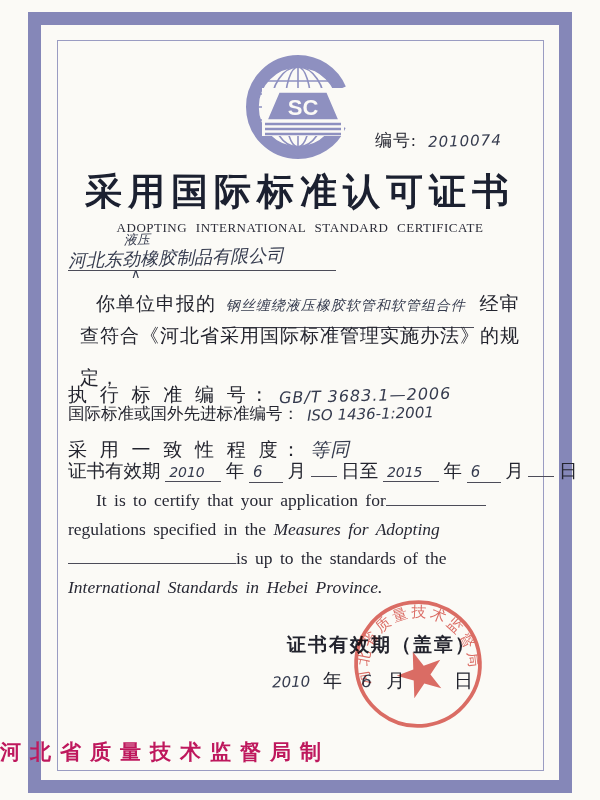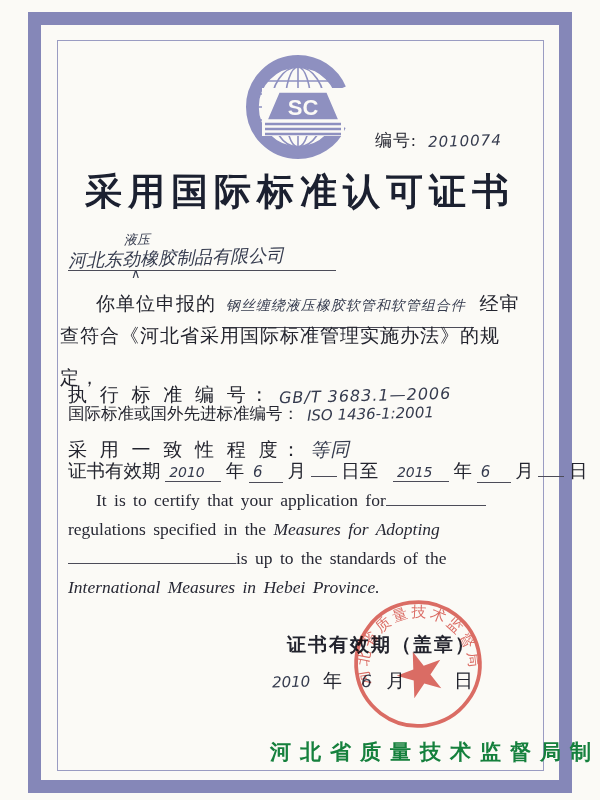--- a/index.html
+++ b/index.html
@@ -15,22 +15,22 @@
   .hw.u{border-bottom:1.5px solid #4c4c58;padding:0 8px 1px 4px;transform:none;}
   .blank{display:inline-block;border-bottom:1.5px solid #4c4c58;height:1em;vertical-align:baseline;}
   .serial{font-size:17px;letter-spacing:1px;}
   .title{left:0;right:0;text-align:center;font-size:37px;font-weight:bold;
          letter-spacing:6px;color:#1b2030;}
   .subtitle{left:0;right:0;text-align:center;font-size:13px;letter-spacing:0.5px;
          word-spacing:5px;color:#2b2c38;}
   .cn{font-size:19px;letter-spacing:1px;line-height:42px;}
   .label-wide{letter-spacing:4px;}
   .eng{font-size:17.5px;line-height:29px;word-spacing:3px;color:#272834;}
-  .footer{left:0;right:0;text-align:right;font-size:21px;letter-spacing:9px;
-         font-weight:600;color:#15803d;}
+  .footer{left:0;right:0;text-align:left;font-size:21px;letter-spacing:9px;
+         font-weight:600;color:#be185d;}
   .seal-wrap{opacity:.85;mix-blend-mode:multiply;}
   .caret{font-size:13px;color:#353b4e;}
   .ins{font-size:13px;}
 </style>
 </head>
 <body>
 
 <div class="page">
   <div class="outer-border abs"></div>
   <div class="inner-border abs"></div>
@@ -62,33 +62,34 @@
       <line x1="36" y1="84" x2="112" y2="84"></line>
     </g>
   </svg>
 
   <div class="abs serial" style="left:375px;top:129px;">
     <span>编号:</span>
     <span class="hw" style="font-size:15px;margin-left:6px;">2010074</span>
   </div>
 
   <div class="abs title" style="top:167px;">采用国际标准认可证书</div>
+  <div class="abs subtitle" style="top:220px;">ADOPTING INTERNATIONAL STANDARD CERTIFICATE</div>
 
   <div class="abs hw ins" style="left:124px;top:231px;">液压</div>
   <div class="abs caret" style="left:131px;top:266px;">∧</div>
   <div class="abs" style="left:68px;top:246px;width:268px;border-bottom:1.5px solid #4c4c58;">
     <span class="hw" style="font-size:18px;">河北东劲橡胶制品有限公司</span>
   </div>
 
   <div class="abs cn" style="left:68px;top:283px;width:478px;">
     <span style="display:inline-block;width:28px;"></span><span>你单位申报的</span>
     <span class="hw u" style="font-size:14px;">钢丝缠绕液压橡胶软管和软管组合件</span>
     <span>经审</span>
   </div>
-  <div class="abs cn" style="left:60px;top:315px;width:478px;">查符合《河北省采用国际标准管理实施办法》的规定，</div>
+  <div class="abs cn" style="left:80px;top:315px;width:478px;">查符合《河北省采用国际标准管理实施办法》的规定，</div>
 
   <div class="abs cn" style="left:68px;top:374px;">
     <span class="label-wide">执 行 标 准 编 号：</span>
     <span class="hw" style="font-size:16px;">GB/T 3683.1—2006</span>
   </div>
 
   <div class="abs" style="left:68px;top:403px;font-size:16.5px;">
     <span>国际标准或国外先进标准编号：</span>
     <span class="hw" style="font-size:15px;margin-left:4px;">ISO 1436-1:2001</span>
   </div>
@@ -99,40 +100,40 @@
   </div>
 
   <div class="abs" style="left:68px;top:457px;font-size:18.5px;">
     <span>证书有效期</span>
     <span class="hw u" style="font-size:14px;min-width:44px;">2010</span>
     <span>年</span>
     <span class="hw u" style="font-size:15px;min-width:22px;">6</span>
     <span>月</span>
     <span class="blank" style="width:26px;"></span>
     <span>日至</span>
-    <span class="hw u" style="font-size:14px;min-width:44px;margin-left:10px;">2015</span>
+    <span class="hw u" style="font-size:14px;min-width:44px;">2015</span>
     <span>年</span>
     <span class="hw u" style="font-size:15px;min-width:22px;">6</span>
     <span>月</span>
     <span class="blank" style="width:26px;"></span>
     <span>日</span>
   </div>
 
   <div class="abs eng" style="left:68px;top:486px;width:478px;">
     <div>
       <span style="display:inline-block;width:28px;"></span><span>It is to certify that your application for</span><span class="blank" style="width:100px;"></span>
     </div>
     <div>
       <span>regulations specified in the </span><i>Measures for Adopting</i>
     </div>
     <div>
       <span class="blank" style="width:168px;"></span><span>is up to the standards of the</span>
     </div>
     <div>
-      <i>International Measures in Hebei Province.</i>
+      <i>International Standards in Hebei Province.</i>
     </div>
   </div>
 
   <div class="abs" style="left:287px;top:632px;font-size:19px;letter-spacing:2px;font-weight:600;">证书有效期（盖章）</div>
   <div class="abs" style="left:272px;top:668px;font-size:19px;">
     <span class="hw" style="font-size:15px;">2010</span>
     <span style="margin-left:8px;">年</span>
     <span class="hw" style="font-size:17px;margin-left:14px;">6</span>
     <span style="margin-left:10px;">月</span>
     <span style="margin-left:44px;">日</span>

